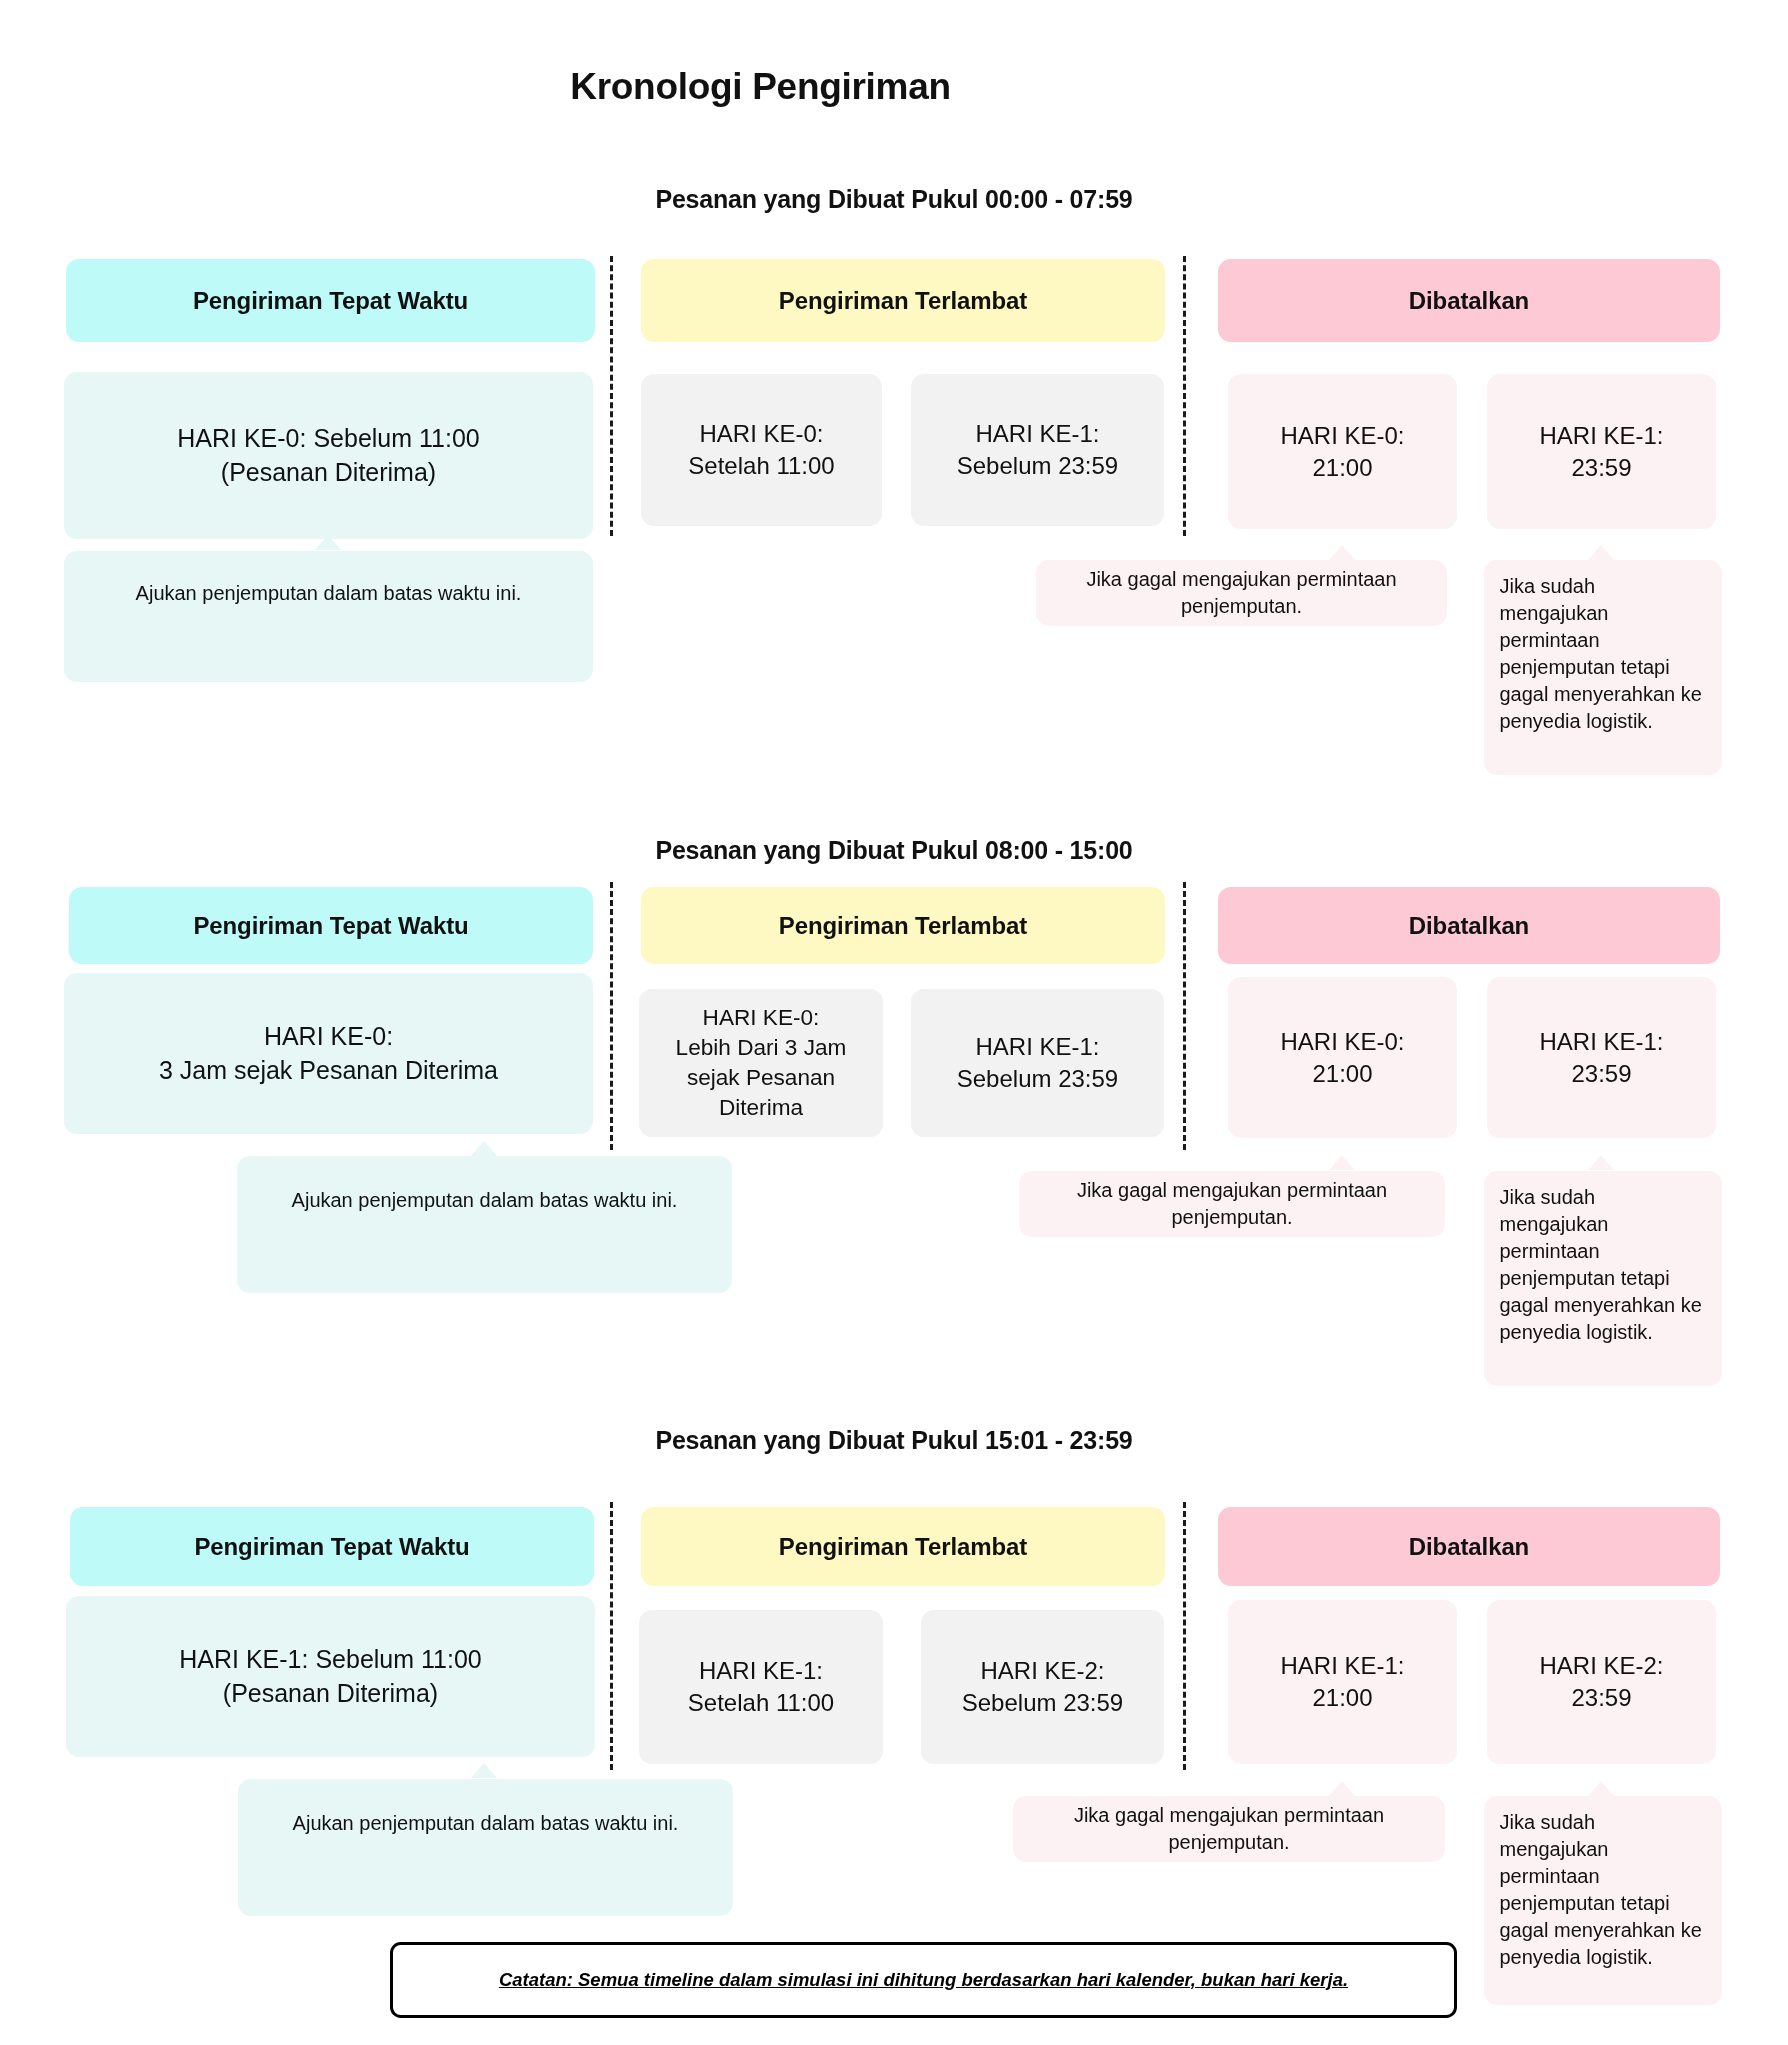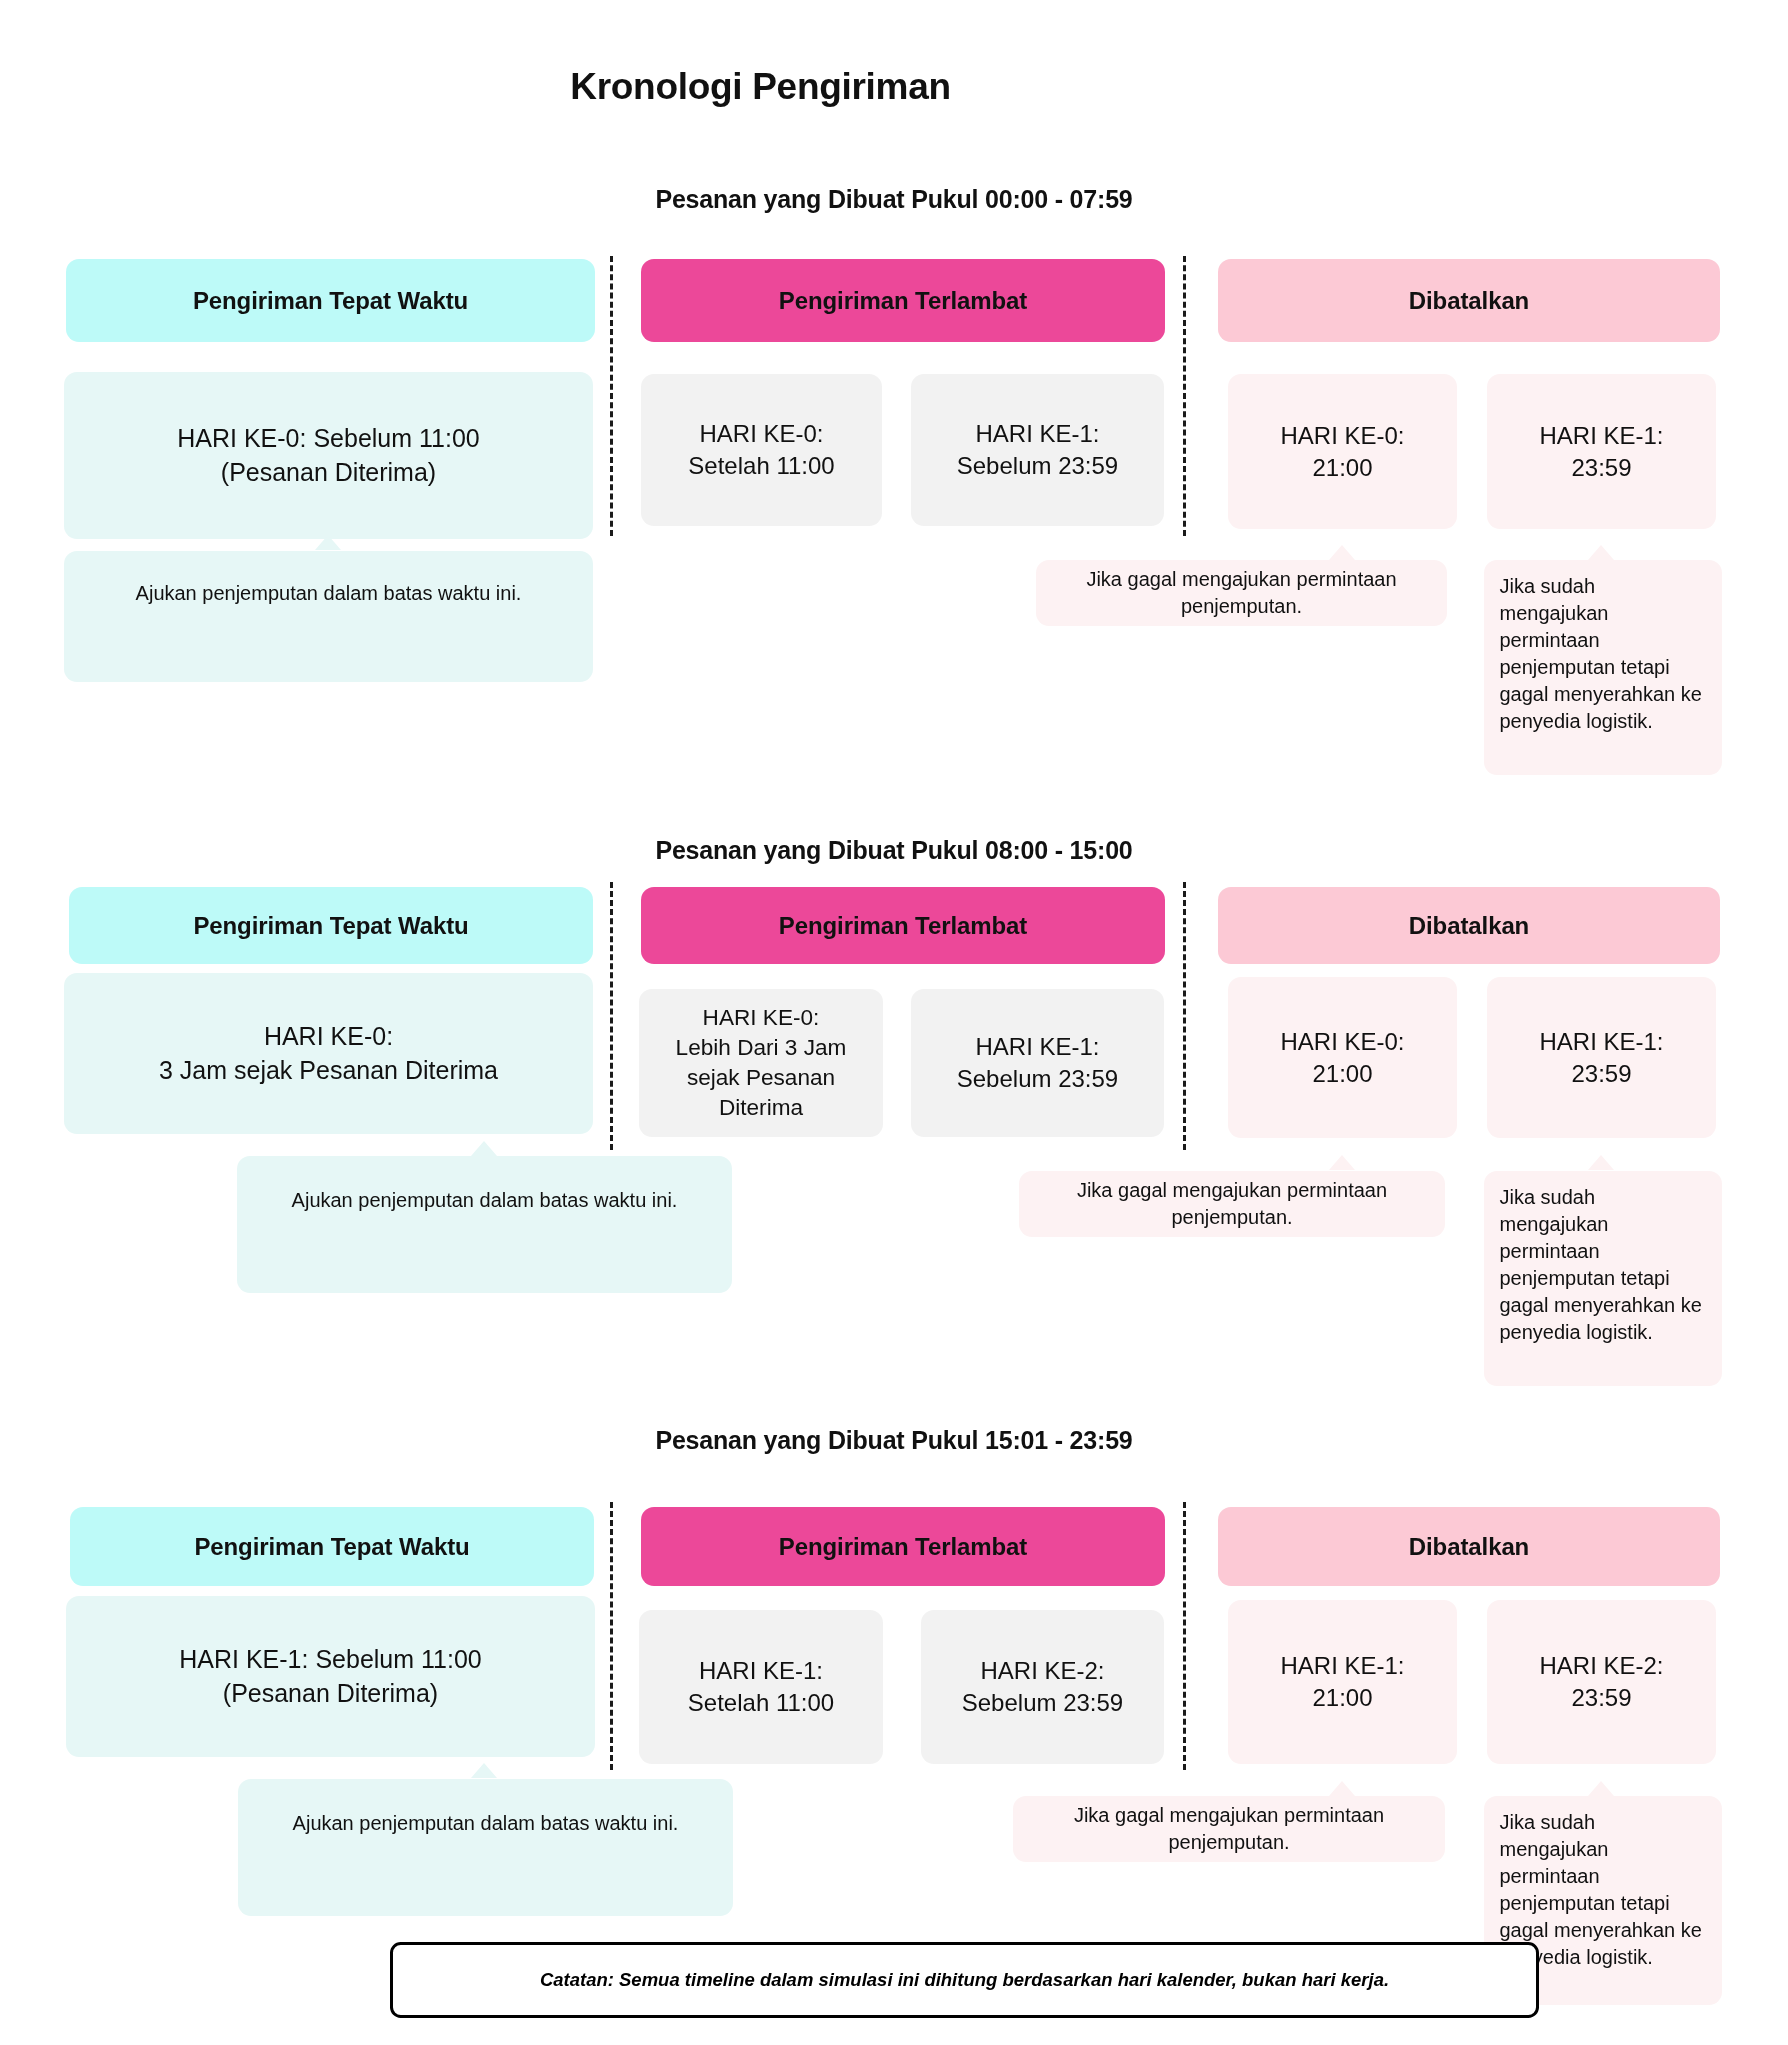--- a/index.html
+++ b/index.html
@@ -52,21 +52,21 @@
     align-items: center;
     justify-content: center;
     font-size: 24px;
     font-weight: 700;
     letter-spacing: -0.1px;
     color: #111111;
     text-align: center;
     box-sizing: border-box;
   }
   .hdr-mint  { background: #bdfaf8; }
-  .hdr-gray  { background: #ec4899; }
+  .hdr-gray  { background: #fef9c3; }
   .hdr-pink  { background: #fcc9d5; }
 
   .cell {
     position: absolute;
     border-radius: 13px;
     display: flex;
     align-items: center;
     justify-content: center;
     text-align: center;
     font-size: 24px;
@@ -267,18 +267,18 @@
   </div>
   <div class="notch notch-pink" style="left:1329px; top:1781px;"></div>
   <div class="note note-pink" style="left:1013px; top:1796px; width:432px; height:66px; align-items:center;">
     <span>Jika gagal mengajukan permintaan penjemputan.</span>
   </div>
   <div class="notch notch-pink" style="left:1588px; top:1781px;"></div>
   <div class="note note-pink note-left" style="left:1484px; top:1796px; width:238px; height:209px;">
     <span>Jika sudah mengajukan permintaan penjemputan tetapi gagal menyerahkan ke penyedia logistik.</span>
   </div>
 
-  <div class="footer-note" style="left:390px; top:1942px; width:1149px; height:76px;">
+  <div class="footer-note" style="left:390px; top:1942px; width:1067px; height:76px;text-decoration:underline;">
     <div>Catatan: Semua timeline dalam simulasi ini dihitung berdasarkan hari kalender, bukan hari kerja.</div>
   </div>
 
 </div>
 
 
 </body></html>

